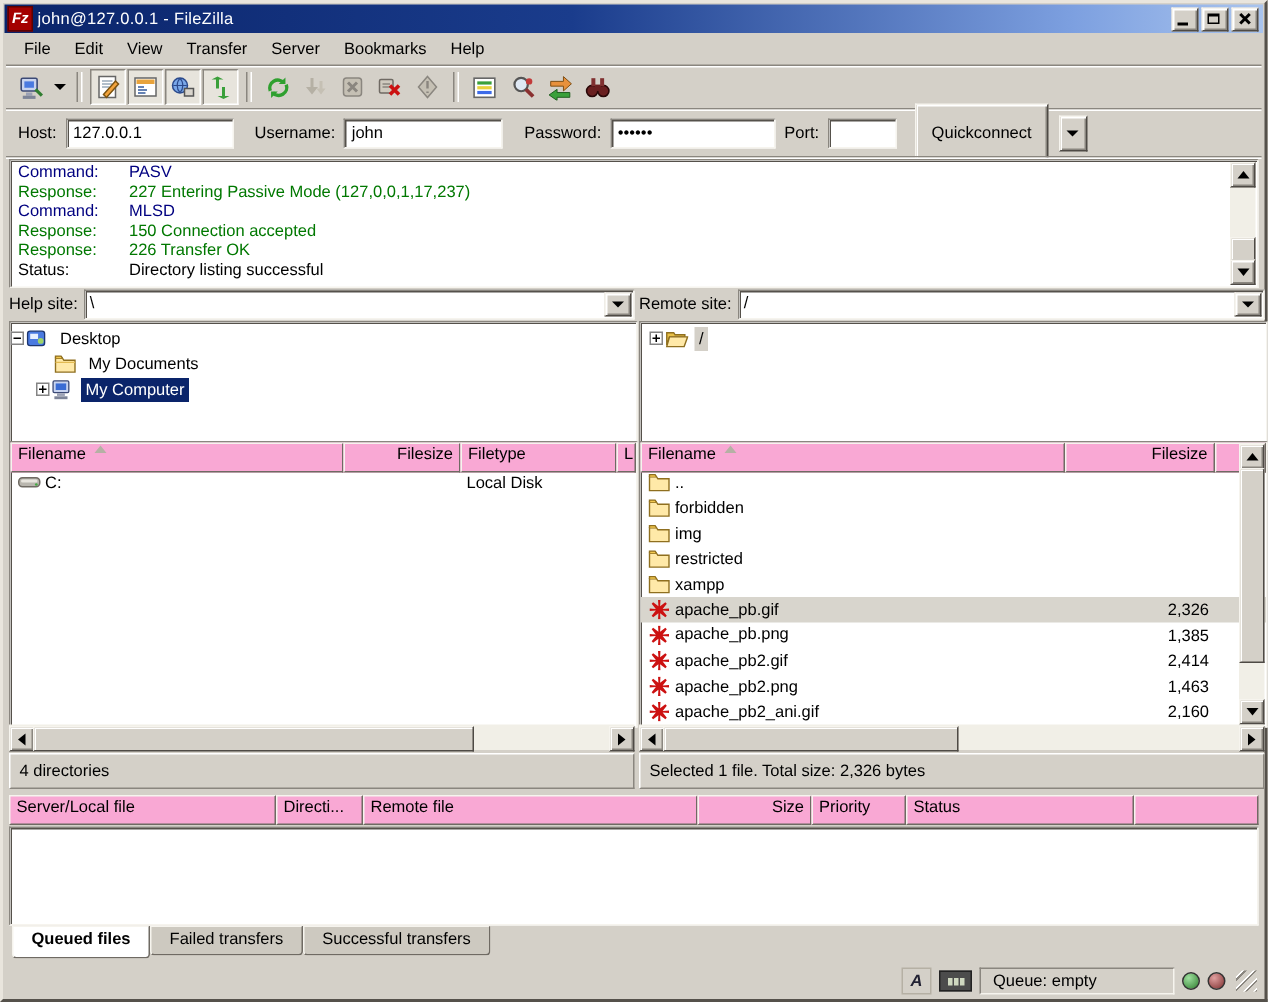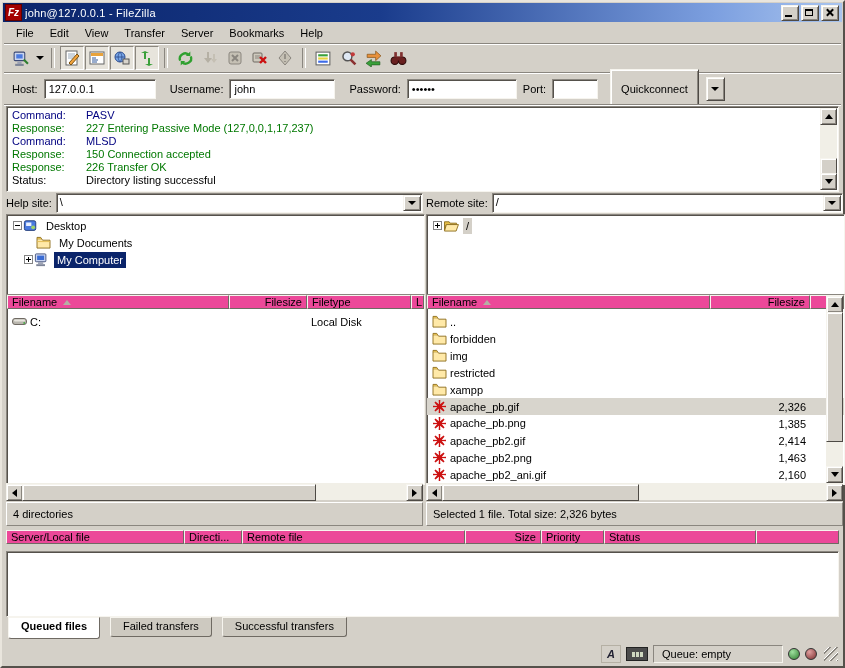--- a/index.html
+++ b/index.html
@@ -78,39 +78,39 @@
   .toggle{width:9px;height:9px;box-sizing:border-box;border:1px solid #848484;background:#fff;position:relative;flex:none}
   .toggle::before{content:"";position:absolute;left:1px;right:1px;top:3px;height:1px;background:#000}
   .toggle.plus::after{content:"";position:absolute;top:1px;bottom:1px;left:3px;width:1px;background:#000}
   .tlabel{padding:0 3px;margin-left:2px}
   .sel-active{background:#0a246a;color:#fff}
   .sel-inactive{background:#d4d0c8}
 
   
   .list{position:absolute;top:292px;height:189px;background:#fff;overflow:hidden}
   .lhead{display:flex;height:18px}
-  .hcell{box-sizing:border-box;height:14px;background:#ec4899;border:1px solid;
+  .hcell{box-sizing:border-box;height:20px;background:#f9a8d4;border:1px solid;
          border-color:#f6f4ee #6f6a63 #6f6a63 #f6f4ee;padding:1px 4px;white-space:nowrap;overflow:hidden;
-         display:flex;align-items:center;gap:6px}
+         display:flex;gap:6px}
   .hcell.r{justify-content:flex-end}
   .sortup{width:0;height:0;border-left:4px solid transparent;border-right:4px solid transparent;
           border-bottom:5px solid #b5b0a4;display:inline-block}
   .lrow{display:flex;align-items:center;height:17px;white-space:nowrap}
   .cell{box-sizing:border-box;padding:0 4px;overflow:hidden}
   .cell.r{text-align:right}
   .icon{display:inline-flex;width:17px;flex:none;align-items:center;justify-content:center;margin-right:2px}
 
   
   .statusline{position:absolute;top:500px;height:24px;display:flex;align-items:center;padding:0 6px;
               background:#d4d0c8;border:1px solid;border-color:#fff #8a867f #8a867f #fff;box-sizing:border-box}
 
   
   .qhead{position:absolute;top:528px;left:4px;right:4px;height:21px;display:flex;background:#d4d0c8}
   .qbody{position:absolute;top:549px;left:4px;right:4px;height:64px}
-  .tabs{position:absolute;top:615px;left:6px;height:23px;display:flex;align-items:flex-start;gap:10px}
+  .tabs{position:absolute;top:615px;left:6px;height:23px;display:flex;align-items:flex-start;gap:0}
   .tab{height:20px;padding:2px 12px 0;box-sizing:border-box;background:#cdc9c0;
        border:1px solid;border-color:#f6f4ee #6f6a63 #6f6a63 #f6f4ee;border-radius:0 0 3px 3px;margin-top:0}
   .tab.active{background:#fff;font-weight:bold;height:22px;border-radius:0 0 3px 3px}
 
   
   .statusbar{position:absolute;top:640px;left:2px;right:2px;height:24px;display:flex;align-items:center;justify-content:flex-end;gap:5px;padding-right:3px}
   .ascii{width:18px;height:16px;display:flex;align-items:center;justify-content:center;
          font-style:italic;font-weight:bold;color:#223;background:#d4d0c8;border:1px solid #b5b0a4}
   .badge{width:20px;height:12px;background:#4c4c4c;border:1px solid #222;display:flex;align-items:center;justify-content:center;gap:1px}
   .badge i{display:block;width:3px;height:5px;background:#cfd8c0}
@@ -325,21 +325,21 @@
     <span>Remote site:</span>
     <div class="combo sunken">
       <span class="val">/</span>
       <div class="cbtn raised">
           <span class="tri-d"></span>
         </div>
     </div>
   </div>
 
   <div class="tree sunken" style="left:4px;width:417px">
-    <div class="trow" style="padding-left:6px">
+    <div class="trow" style="">
       <span class="toggle"></span>
       <span class="icon">
         <svg width="15" height="14" viewBox="0 0 16 16">
             <rect x="1" y="2" width="13" height="11" rx="2" fill="#4a7ae0" stroke="#1c3670"></rect>
             <rect x="3" y="4" width="6" height="4" fill="#e8f0ff"></rect>
             <circle cx="11" cy="9.5" r="2.2" fill="#9fd468"></circle>
           </svg>
       </span>
       <span class="tlabel">Desktop</span>
     </div>

